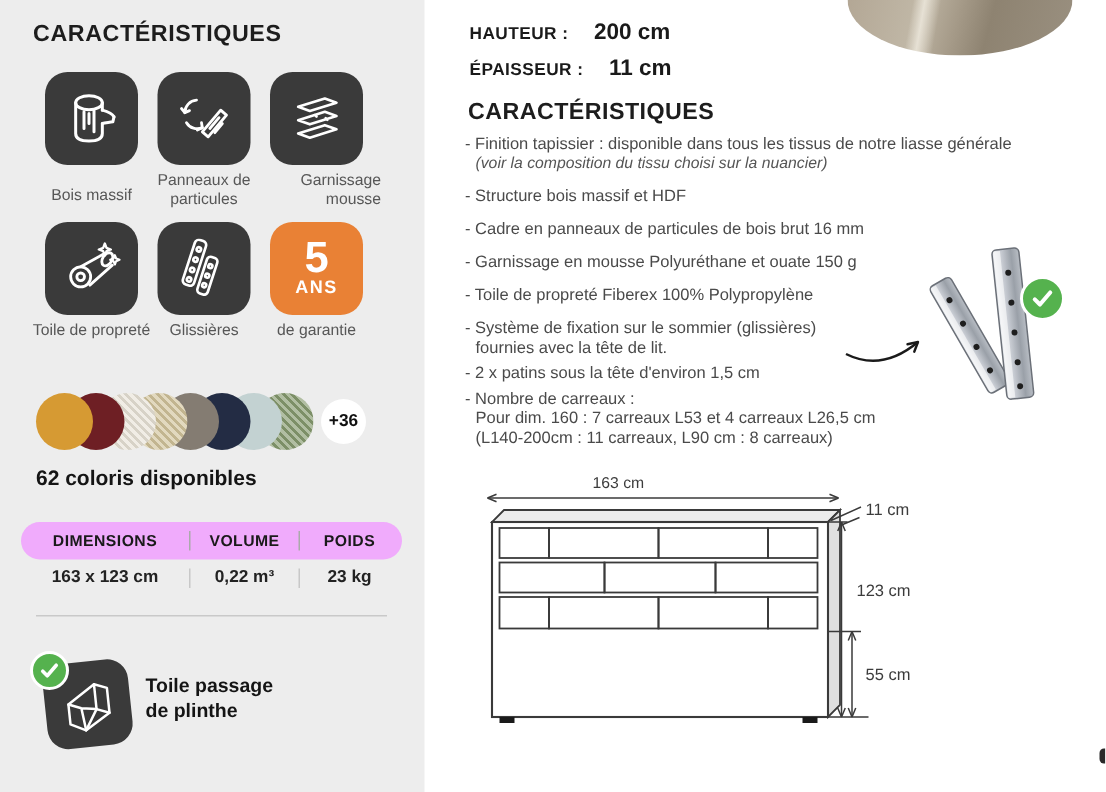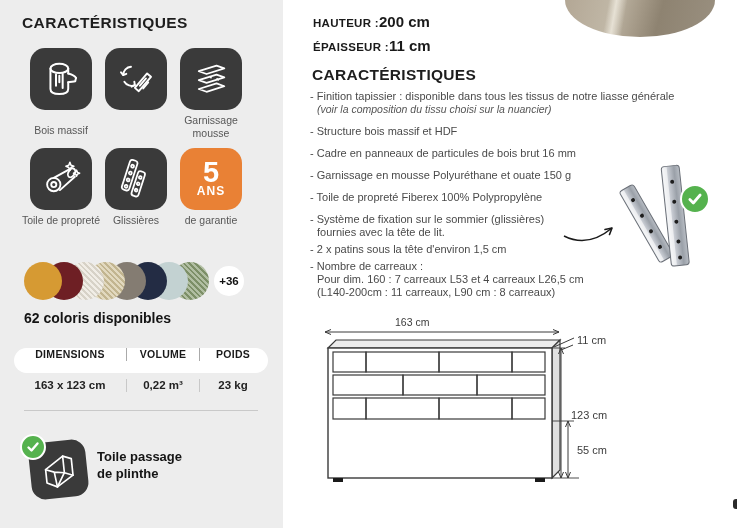--- a/index.html
+++ b/index.html
@@ -25,21 +25,21 @@
   .sw:nth-child(4){z-index:5}.sw:nth-child(5){z-index:4}.sw:nth-child(6){z-index:3}
   .sw:nth-child(7){z-index:2}.sw:nth-child(8){z-index:1}
   .sw.weave{background-image:repeating-linear-gradient(45deg,rgba(255,255,255,.35) 0 2px,rgba(0,0,0,.08) 2px 4px);}
   .more-badge{position:absolute;left:214px;top:266px;width:30px;height:30px;border-radius:50%;
               background:#fff;display:flex;align-items:center;justify-content:center;
               font-size:11.5px;font-weight:800;color:#111;}
   .coloris{position:absolute;left:24px;top:310px;font-size:14px;font-weight:800;color:#141414;}
 
   
   .specs{position:absolute;left:14px;top:348px;width:254px;}
-  .specs-head{display:flex;align-items:flex-start;background:#ffffff;border-radius:15px;height:25px;}
+  .specs-head{display:flex;align-items:center;background:#f0abfc;border-radius:15px;height:25px;}
   .specs-head .col{font-size:10.5px;font-weight:800;letter-spacing:.3px;color:#1a1a1a;text-align:center;}
   .specs-vals{display:flex;align-items:flex-start;height:24px;margin-top:6px;}
   .specs-vals .col{font-size:11.5px;font-weight:700;color:#222;text-align:center;}
   .col.c1{width:112px}.col.c2{width:72px}.col.c3{width:66px}
   .vdiv{width:1px;height:13px;background:#aaa;}
   .specs-vals .vdiv{background:#c8c8c8;}
   .specs-line{border-top:1px solid #c9c9c9;margin:7px 10px 0 10px;}
   .specs-note{text-align:center;font-size:10.5px;color:#8f8f8f;margin-top:4px;}
 
   
@@ -50,42 +50,42 @@
   .plinth-check{left:20px;top:434px;z-index:2;}
   .plinth-text{position:absolute;left:97px;top:449px;font-size:13px;font-weight:800;
                color:#141414;line-height:1.3;}
 
   
   .corner-photo{position:absolute;left:565px;top:0;width:150px;height:37px;
     background:
       linear-gradient(100deg,rgba(255,255,255,0) 28%,rgba(235,230,218,.9) 33%,rgba(255,255,255,0) 40%),
       linear-gradient(105deg,#b3a795 0%,#c0b7a6 30%,#a59a88 48%,#8e8371 62%,#9a9080 100%);
     border-bottom-left-radius:50% 100%;border-bottom-right-radius:50% 100%;}
-  .spec-line{position:absolute;left:313px;display:flex;align-items:baseline;gap:0;}
+  .spec-line{position:absolute;left:313px;display:flex;align-items:baseline;gap:17px;}
   .spec-line .lab{font-size:11.5px;font-weight:800;letter-spacing:.3px;color:#1a1a1a;}
   .spec-line .val{font-size:15px;font-weight:800;color:#1a1a1a;}
   .rp-title{position:absolute;left:312px;top:66px;font-size:15.5px;font-weight:800;
             letter-spacing:.3px;color:#1d1d1d;}
   .bullets{position:absolute;left:310px;top:90px;width:430px;font-size:11px;color:#4a4a4a;line-height:13px;}
   .bullet{margin-bottom:9px;}
   .bullet.tight{margin-bottom:4px;}
   .bullet .sub{padding-left:7px;}
   .bullet .note{padding-left:7px;font-style:italic;font-size:10.5px;color:#555;}
 
   
   .rails-photo{position:absolute;left:558px;top:158px;width:180px;height:112px;}
   .rails-check{left:680px;top:184px;width:30px;height:30px;}
 
   
   .diagram{position:absolute;left:315px;top:312px;width:312px;height:200px;}
   .diagram svg{position:absolute;left:0;top:0;}
   .dim{position:absolute;font-size:10.5px;color:#3c3c3c;}
   .dim.w{left:80px;top:4px;width:90px;text-align:left;}
   .dim.d{left:262px;top:22px;font-size:11px;}
-  .dim.h{left:256px;top:97px;font-size:11px;}
+  .dim.h{left:256px;top:76px;font-size:11px;}
   .dim.l{left:262px;top:132px;font-size:11px;}
   .diagram-caption{position:absolute;left:12px;top:178px;font-size:10.5px;color:#555;}
   .diagram-caption .it{font-style:italic;}
 
   .edge-mark{position:absolute;left:733px;top:499px;width:4px;height:10px;background:#2a2a2a;
              border-radius:3px 0 0 3px;}
 </style>
 </head>
 <body>
 
@@ -121,21 +121,22 @@
     <div class="tile" style="left:180px;top:48px;">
       <span>
         <svg width="40" height="40" viewBox="0 0 36 36" fill="none" stroke="#fff" stroke-width="1.6" stroke-linecap="round" stroke-linejoin="round">
           <path d="M7 11 L23 6 L30 8.5 L14 13.5 Z"></path>
           <path d="M7 19 L23 14 L30 16.5 L14 21.5 Z M17 15.8 l1 1 M23.5 17.8 l1 1"></path>
           <path d="M7 27 L23 22 L30 24.5 L14 29.5 Z"></path>
         </svg>
       </span>
     </div>
     <div class="tile-label" style="left:18px;top:124px;width:86px;">Bois massif</div>
-    <div class="tile-label" style="left:168px;top:114px;width:86px;">Garnissage mousse</div>
+    <div class="tile-label" style="left:93px;top:114px;width:86px;">Panneaux de particules</div>
+    <div class="tile-label" style="left:168px;top:114px;width:86px;text-align:right;">Garnissage mousse</div>
 
     <div class="tile" style="left:30px;top:148px;">
       <span>
         <svg width="40" height="40" viewBox="0 0 36 36" fill="none" stroke="#fff" stroke-width="1.7" stroke-linecap="round" stroke-linejoin="round">
           <circle cx="11.5" cy="23" r="6"></circle>
           <circle cx="11.5" cy="23" r="2.3"></circle>
           <path d="M11.5 17 L25 9.5"></path>
           <path d="M17 28 L30.5 16"></path>
           <ellipse cx="27.5" cy="12.5" rx="2.8" ry="4.3" transform="rotate(32 27.5 12.5)"></ellipse>
           <path d="M26 3 l1 2.6 2.6 1 -2.6 1 -1 2.6 -1 -2.6 -2.6 -1 2.6 -1 Z" stroke-width="1.4"></path>

